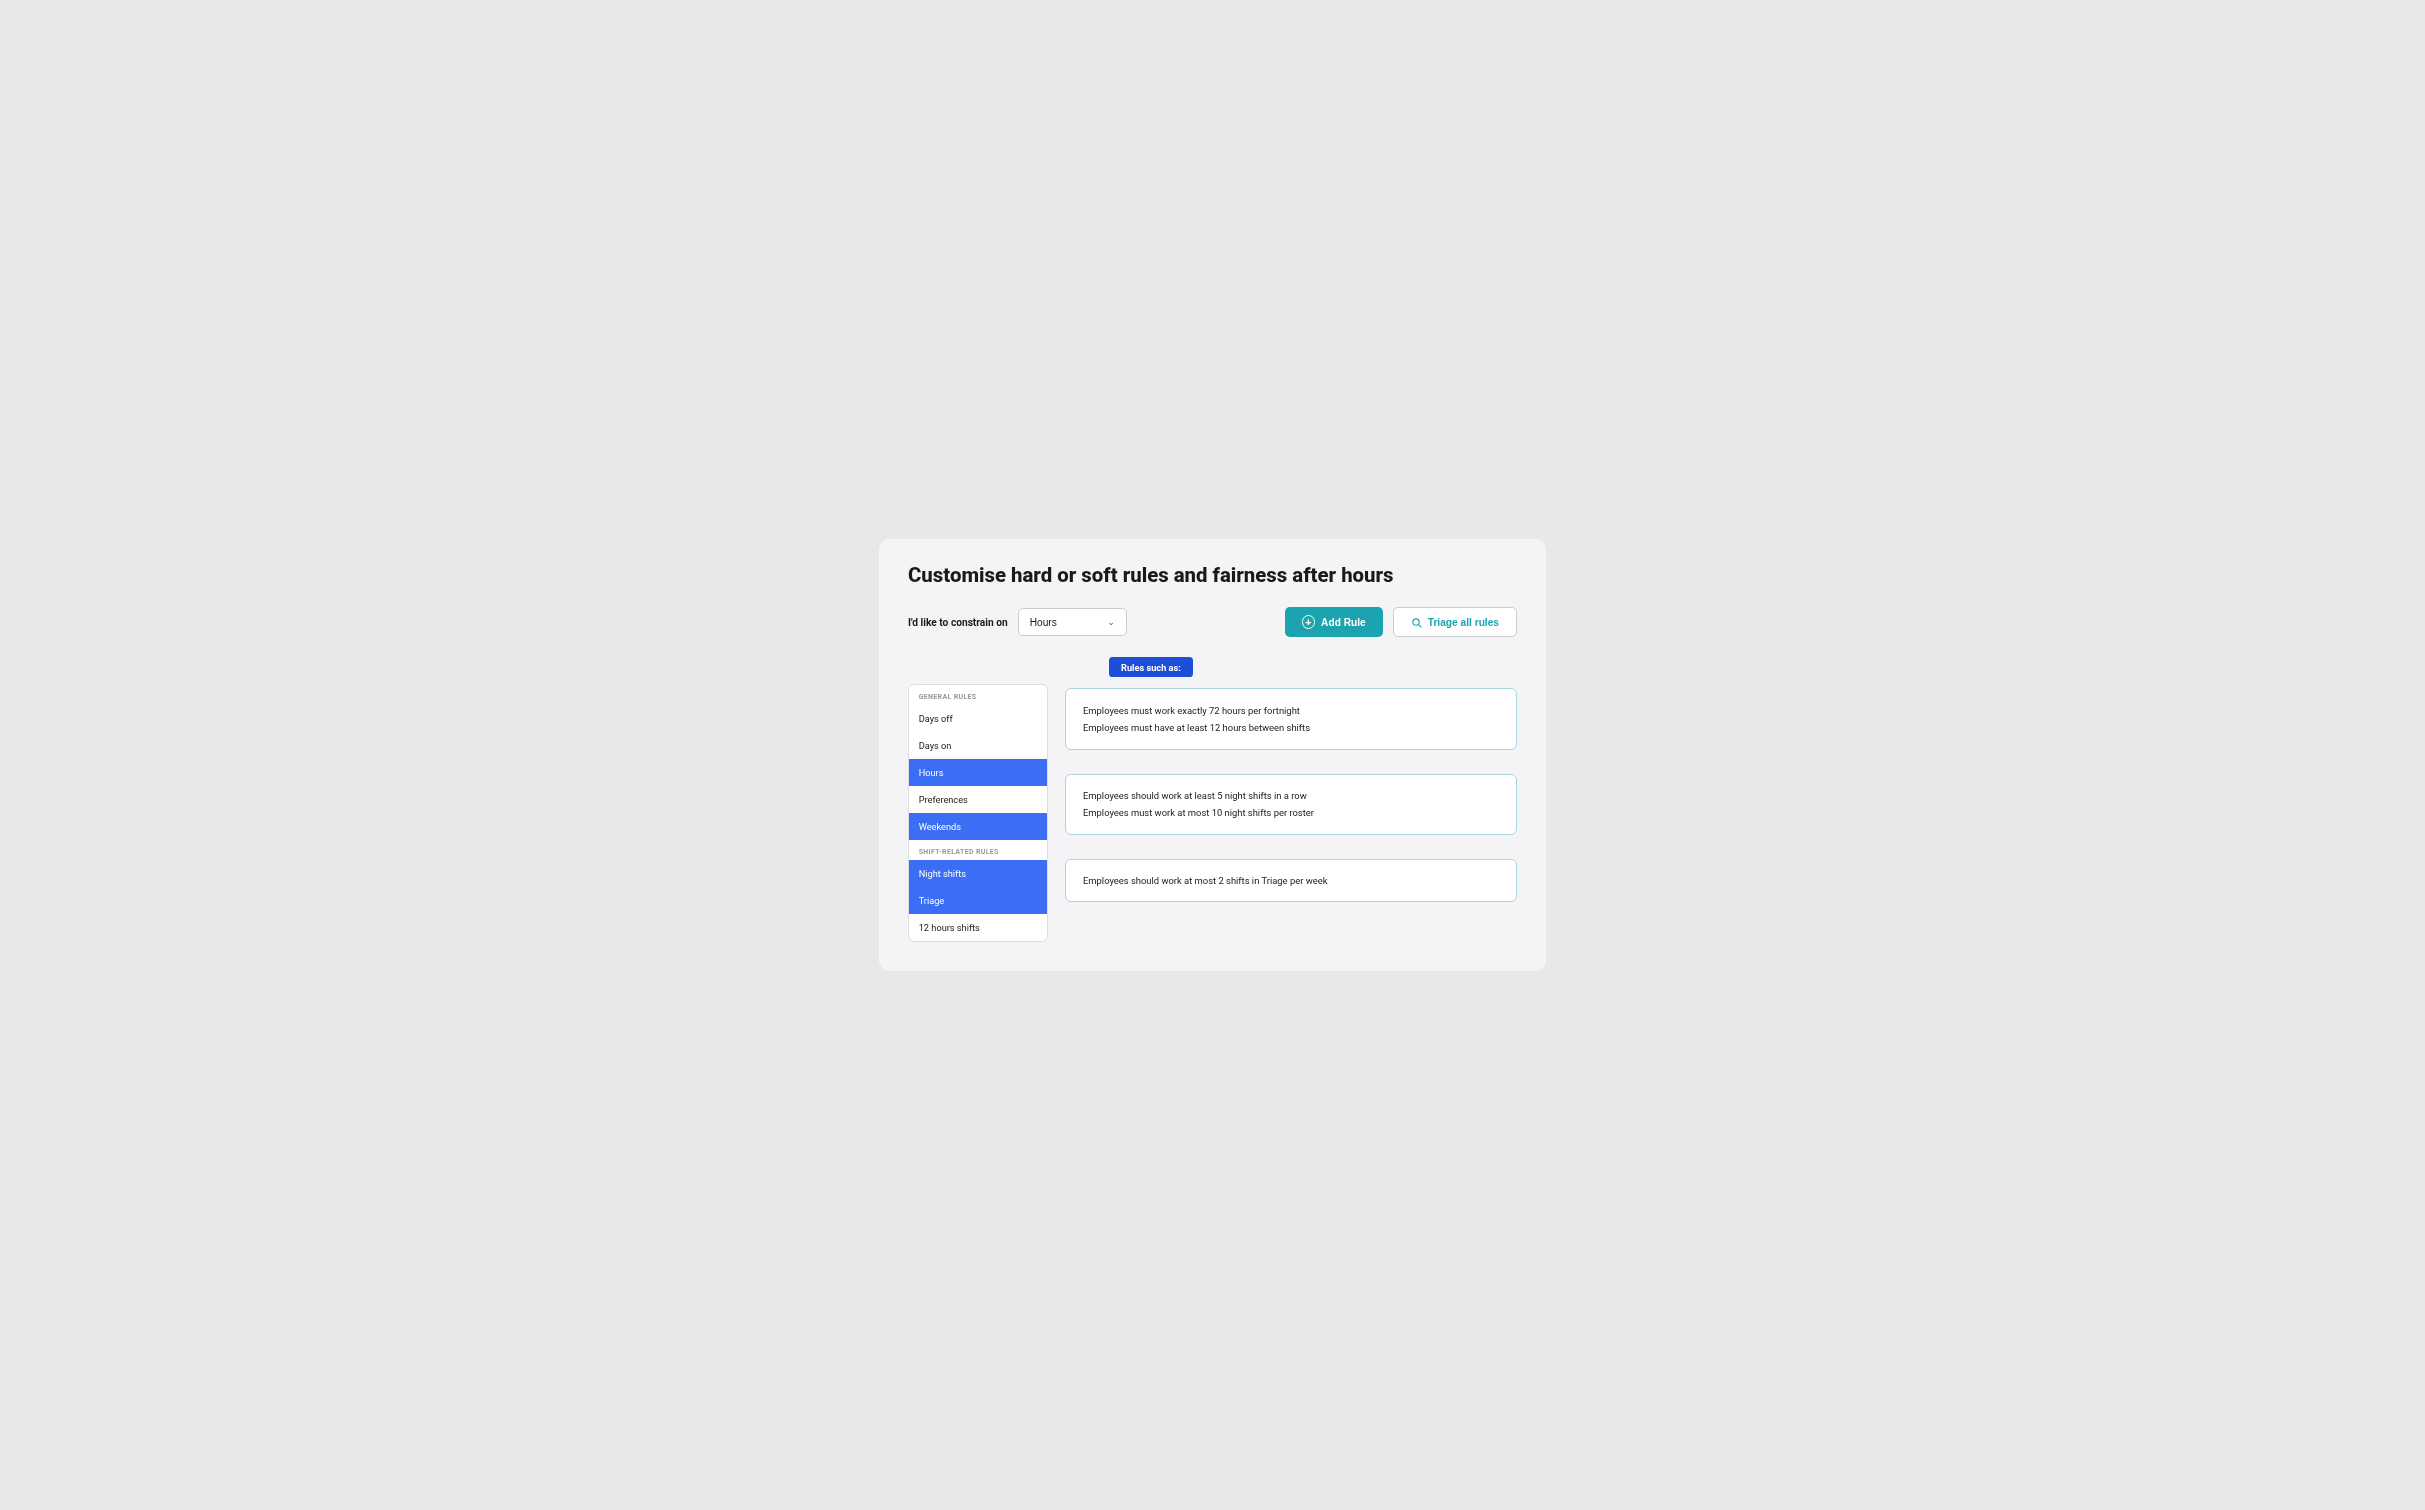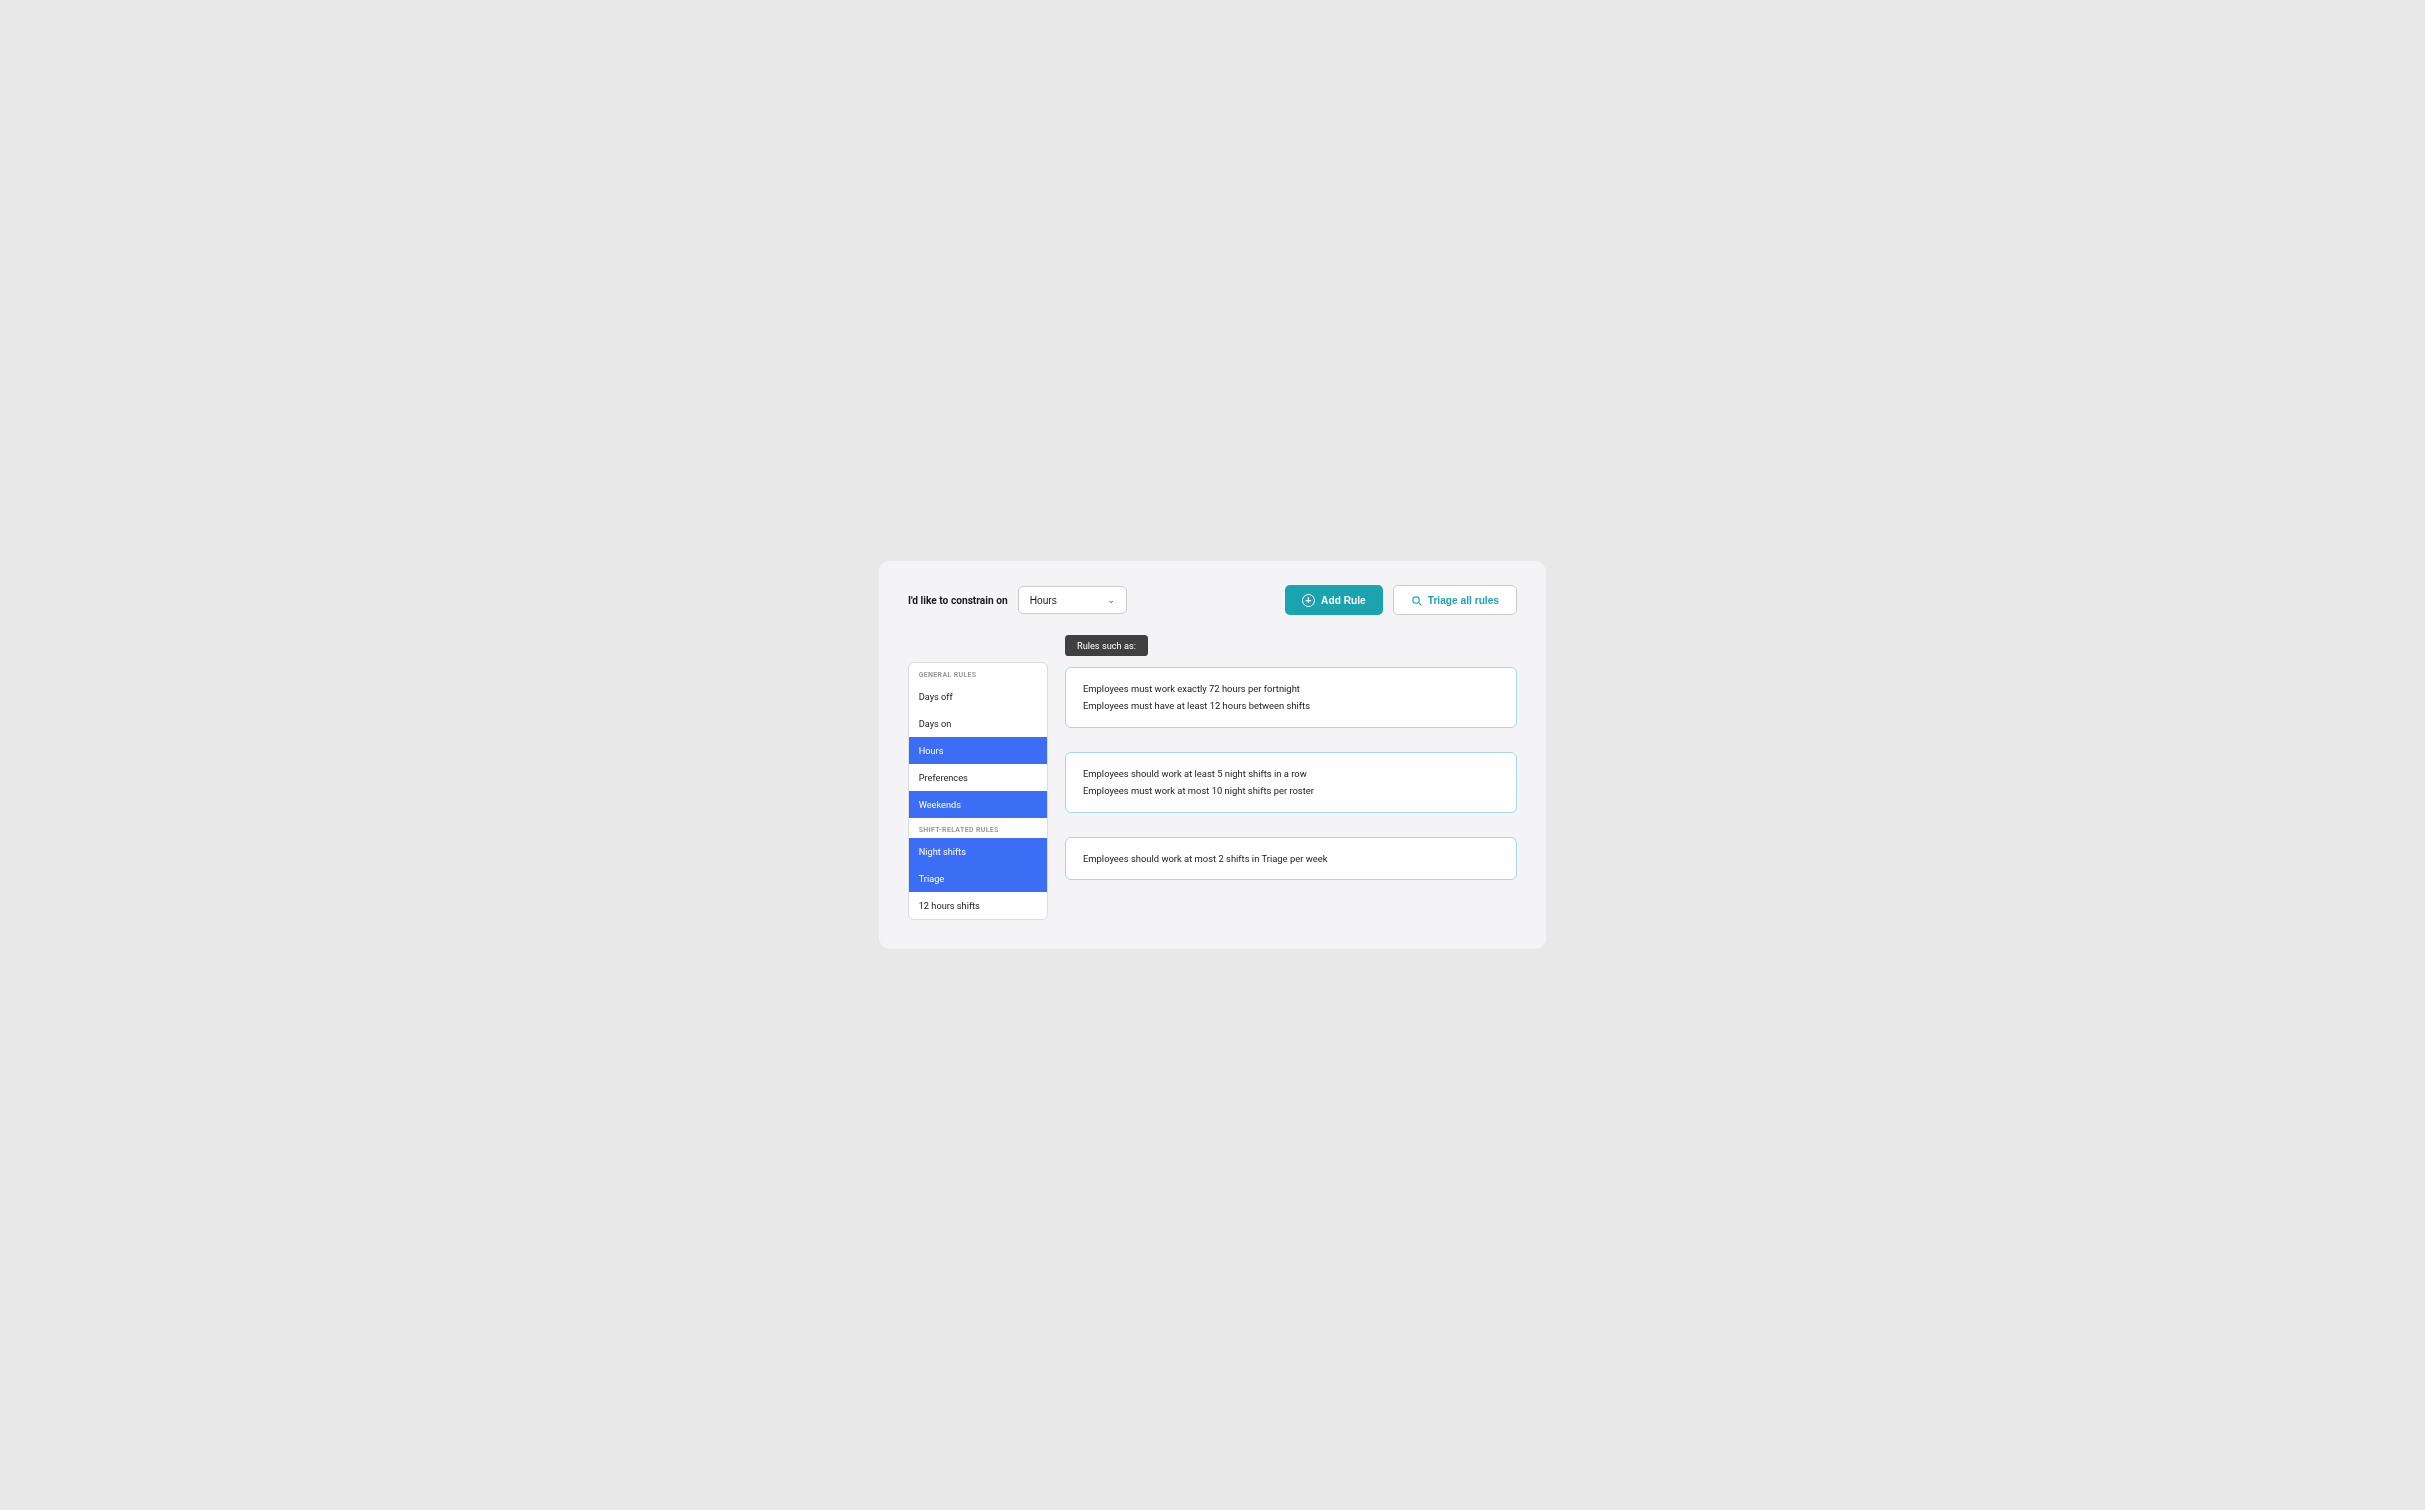--- a/index.html
+++ b/index.html
@@ -154,27 +154,28 @@
       color: #fff;
     }
 
     
     .rules-panel {
       flex: 1;
     }
 
     .rules-such-as-badge {
       display: inline-block;
-      background: #404040;
+      background: #1d4ed8;
       color: #fff;
       font-size: 0.95rem;
-      font-weight: 400;
+      font-weight: 700;
       border-radius: 3.6px;
       padding: 4.9px 12px;
       margin-bottom: 11px;
+      margin-left: 44px;
     }
 
     .rule-card {
       background: #fff;
       border: 0.9px solid #a8d8dc;
       border-radius: 6px;
       padding: 13.3px 17px;
       margin-bottom: 24px;
     }
 
@@ -186,20 +187,21 @@
 
     .rule-card p + p {
       margin-top: 2.4px;
     }
   </style>
 </head>
 <body>
 
 <div class="card">
 
+  <h1 class="page-title">Customise hard or soft rules and fairness after hours</h1>
 
   <div class="top-bar">
     <span class="constrain-label">I'd like to constrain on</span>
 
     <button class="dropdown-btn">
       <span>Hours</span>
       <span class="chevron">⌄</span>
     </button>
 
     <div class="spacer"></div>

